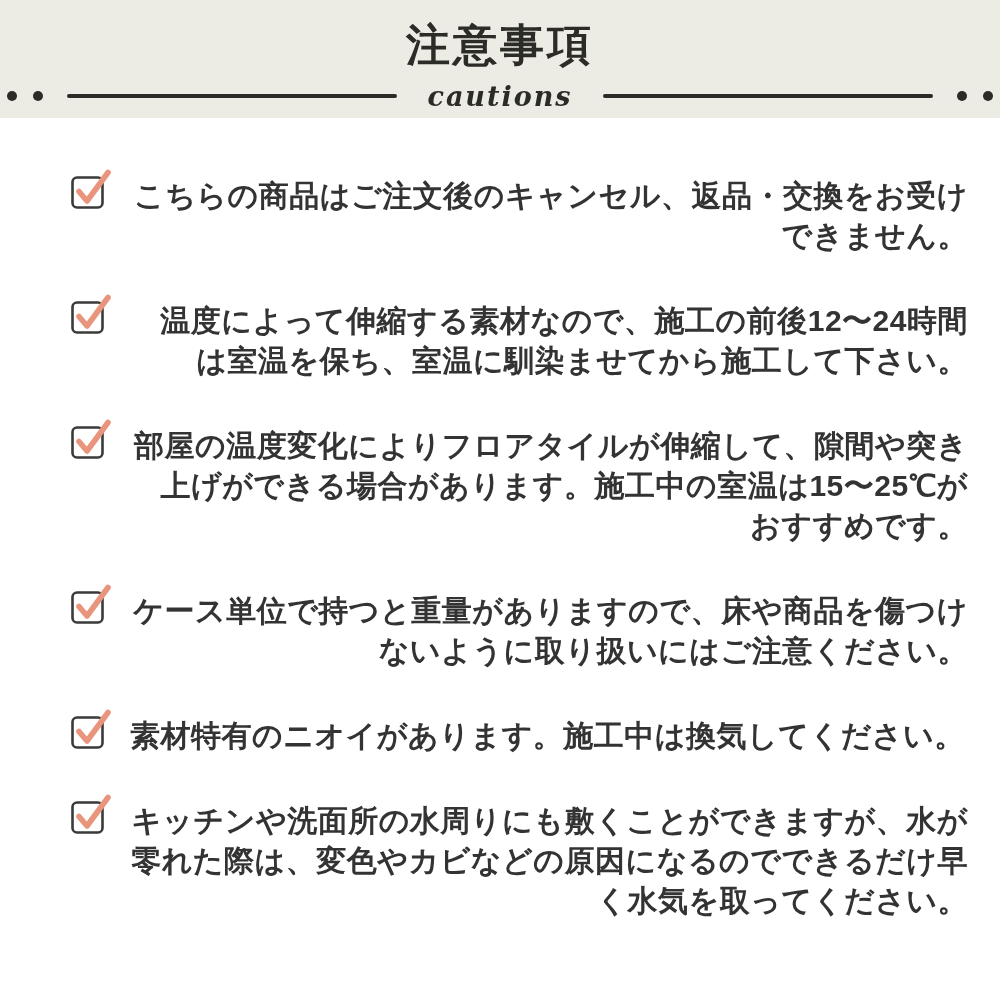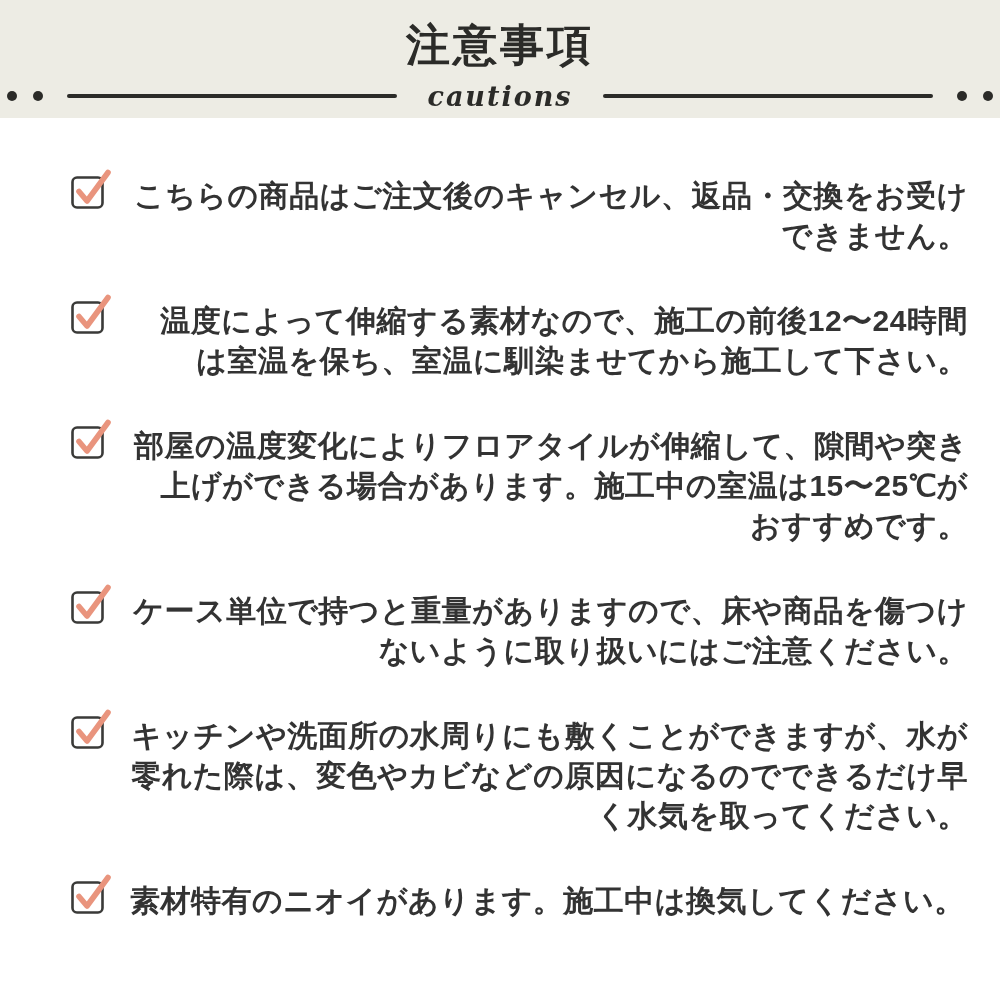--- a/index.html
+++ b/index.html
@@ -149,26 +149,26 @@
     <p class="txt">ケース単位で持つと重量がありますので、床や商品を傷つけないように取り扱いにはご注意ください。</p>
   </div>
 
   <div class="item">
     <span class="cb">
       <svg viewBox="0 0 42 42" width="42" height="42" aria-hidden="true">
         <rect x="2.5" y="9.5" width="30" height="30" rx="4.5" fill="#ffffff" stroke="#3a3a38" stroke-width="2.6"></rect>
         <path d="M9 23.5 L17 33 L38 4.5" fill="none" stroke="#e9947d" stroke-width="5.6" stroke-linecap="round" stroke-linejoin="round"></path>
       </svg>
     </span>
-    <p class="txt">キッチンや洗面所の水周りにも敷くことができますが、水が零れた際は、変色やカビなどの原因になるのでできるだけ早く水気を取ってください。</p>
+    <p class="txt">素材特有のニオイがあります。施工中は換気してください。</p>
   </div>
 
   <div class="item">
     <span class="cb">
       <svg viewBox="0 0 42 42" width="42" height="42" aria-hidden="true">
         <rect x="2.5" y="9.5" width="30" height="30" rx="4.5" fill="#ffffff" stroke="#3a3a38" stroke-width="2.6"></rect>
         <path d="M9 23.5 L17 33 L38 4.5" fill="none" stroke="#e9947d" stroke-width="5.6" stroke-linecap="round" stroke-linejoin="round"></path>
       </svg>
     </span>
-    <p class="txt">素材特有のニオイがあります。施工中は換気してください。</p>
+    <p class="txt">キッチンや洗面所の水周りにも敷くことができますが、水が零れた際は、変色やカビなどの原因になるのでできるだけ早く水気を取ってください。</p>
   </div>
 
 </main>
 
 </body></html>

